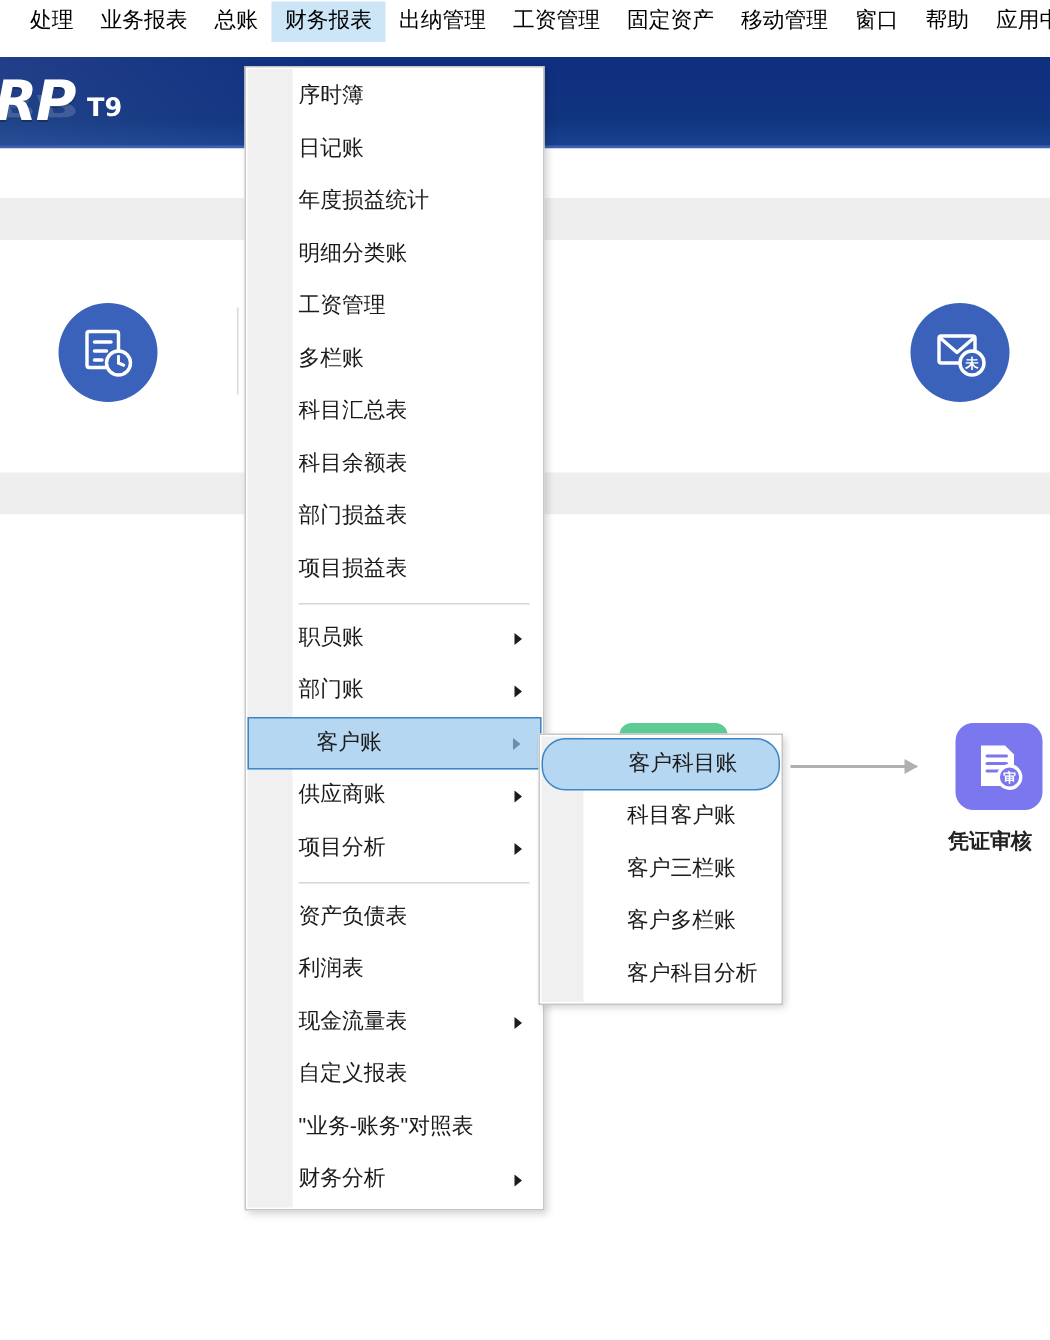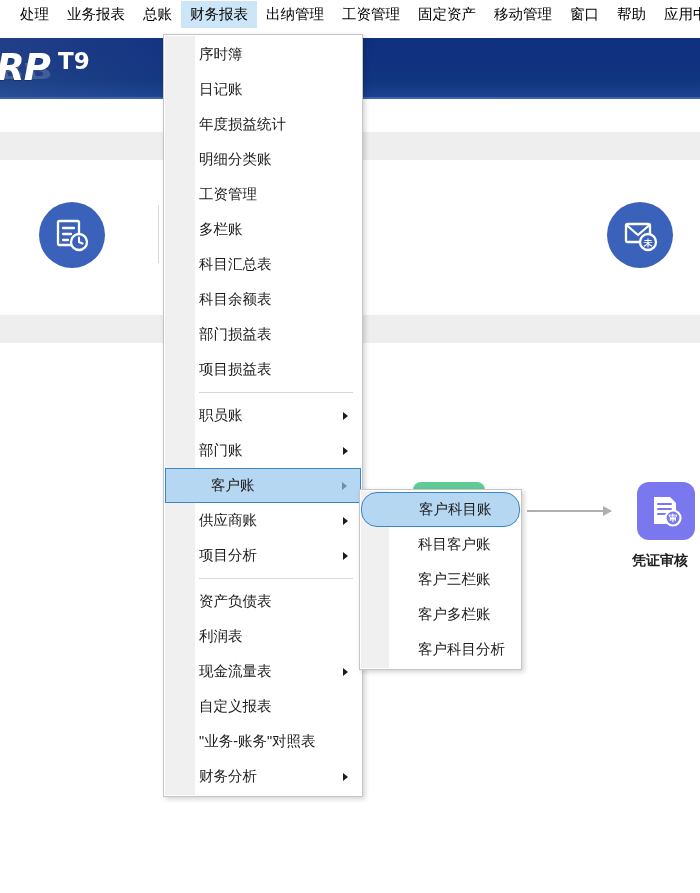--- a/index.html
+++ b/index.html
@@ -38,23 +38,23 @@
     color: #ffffff;
     font-size: 37px;
     font-weight: bold;
     font-style: italic;
     letter-spacing: -1px;
     font-family: "DejaVu Sans", sans-serif;
     text-shadow: 0 1px 0 rgba(0,0,0,0.25);
   }
   .logo-sub {
     position: absolute;
-    left: 58px; top: 10px;
+    left: 58px; top: 24px;
     color: #ffffff;
-    font-size: 23px;
+    font-size: 17px;
     font-weight: bold;
     letter-spacing: 0px;
     font-family: "DejaVu Sans", sans-serif;
   }
   .logo-reflect {
     position: absolute;
     left: -28px; top: 44px;
     color: rgba(255,255,255,0.16);
     font-size: 37px;
     font-weight: bold;
@@ -181,21 +181,21 @@
     cursor: default;
   }
   .menu-item.first { padding-left: 0px; }
   .menu-item.active {
     background: #cce5f7;
   }
 
   
   .dropdown {
     position: absolute;
-    left: 163px; top: 34px;
+    left: 163px; top: 44px;
     width: 200px;
     background: #ffffff;
     border: 1px solid #c6c6c6;
     box-shadow: 2px 2px 5px rgba(0,0,0,0.18);
     padding: 2px 0 2px 0;
     z-index: 60;
   }
   .dropdown .gutter {
     position: absolute;
     left: 1px; top: 1px;

